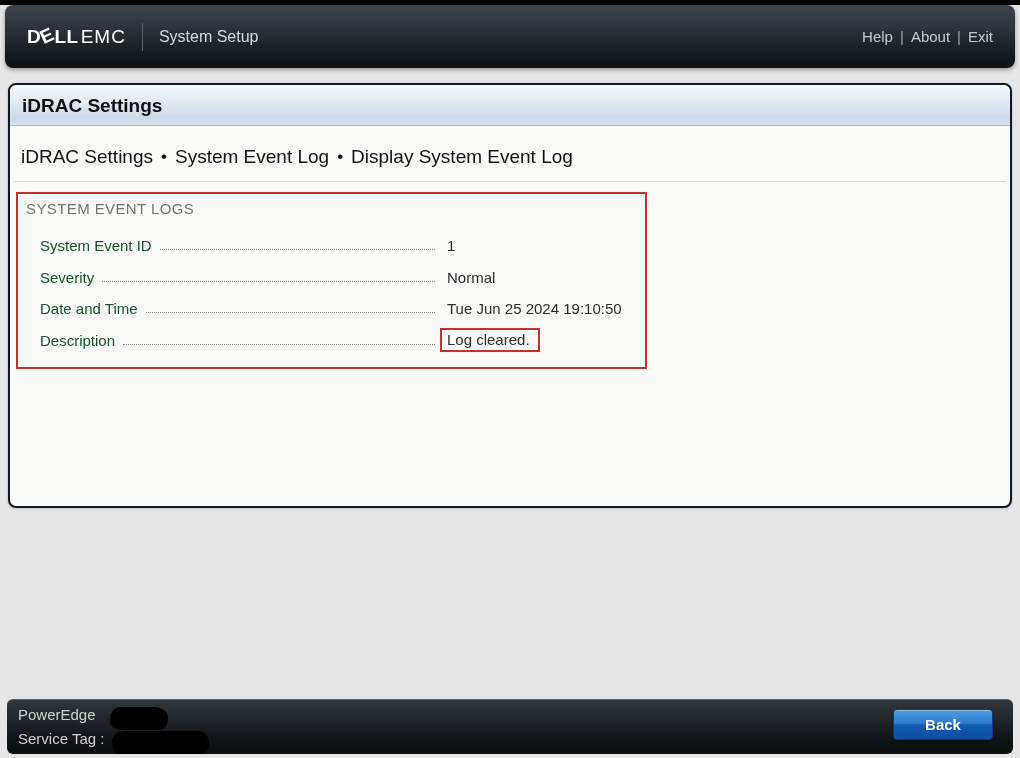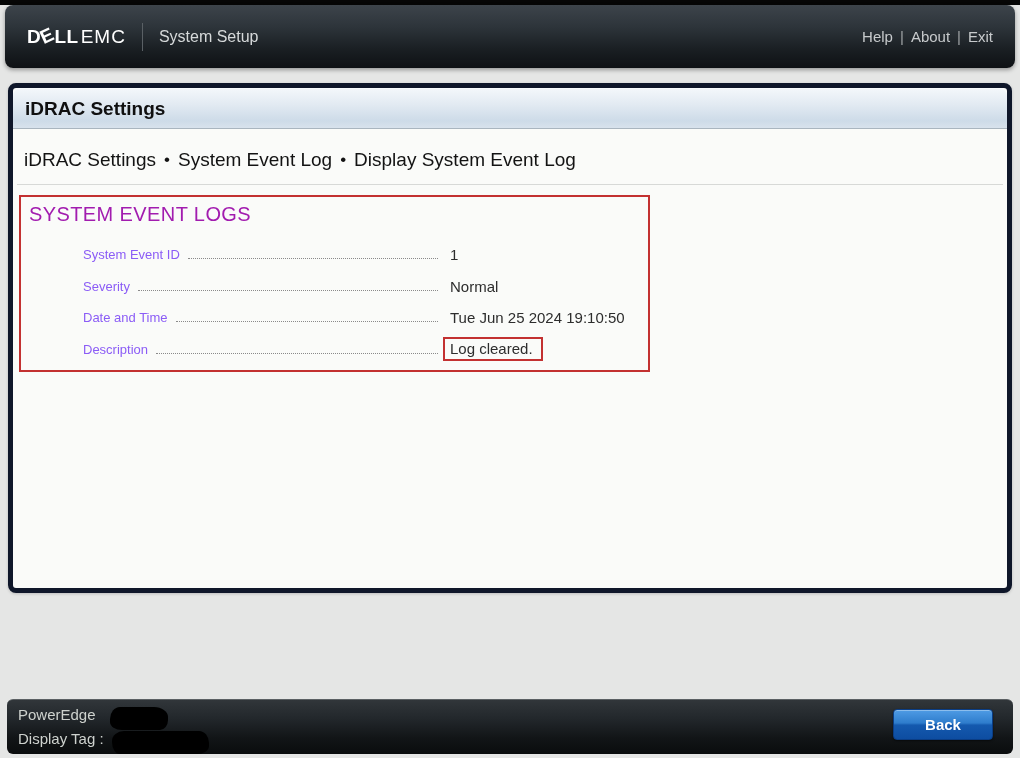--- a/index.html
+++ b/index.html
@@ -27,23 +27,23 @@
   .logo .dell .tilt-e{ display:inline-block; transform:rotate(-25deg) translateY(-1px); }
   .logo .emc{ font-weight:400; letter-spacing:1px; margin-left:2px; }
   .topbar-divider{ width:1px; height:28px; background:#5a6065; margin:0 16px; }
   .topbar-title{ font-size:16px; color:#d6d9da; }
   .topbar-links{ margin-left:auto; font-size:15px; color:#c7cacc; display:flex; align-items:center; }
   .topbar-links .sep{ padding:0 7px; color:#9ea2a4; }
   .topbar-links .link{ cursor:pointer; }
 
   
   .panel{
-    position:absolute; left:8px; top:83px; width:1004px; height:510px;
+    position:absolute; left:8px; top:83px; width:1004px; height:425px;
     background:#fafbf9;
-    border:5px solid #0f172a;
+    border:2px solid #0f172a;
     border-radius:8px;
     box-shadow:0 1px 3px rgba(0,0,0,0.18);
   }
   .panel-header{
     height:41px;
     border-radius:7px 7px 0 0;
     border-top:1px solid #f8fbfd;
     border-bottom:1px solid #a9b5bf;
     background:linear-gradient(180deg,#f3f7fa 0%, #e2eaf2 40%, #cddbe8 82%, #d8e2ec 100%);
     display:flex; align-items:center;
@@ -60,28 +60,28 @@
     border:none; border-top:1px solid #d7d9d7;
     margin:13px 4px 0 4px;
   }
   
   .annotation-box{
     position:absolute; left:6px; top:107px; width:631px; height:177px;
     border:2px solid #c33131;
   }
   .section-title{
     margin:6px 0 0 8px;
-    font-size:20px; color:#a21caf; letter-spacing:0.4px;
+    font-size:15px; color:#737373; letter-spacing:0.4px;
   }
   .rows{ margin-top:13px; }
   .field-row{
     height:31.5px; display:flex; align-items:center;
     padding-left:22px; padding-right:2px;
   }
-  .field-label{ font-size:13px; color:#8b5cf6; white-space:nowrap;margin-left:40px; }
+  .field-label{ font-size:15px; color:#14532d; white-space:nowrap; }
   .leader{
     flex:1; height:9px;
     border-bottom:1px dotted #8a8a8a;
     margin:0 12px 0 8px;
   }
   .field-value{ width:196px; flex:none; font-size:15px; color:#2d2d2d; white-space:nowrap; }
   .value-highlight{
     display:inline-block;
     border:2px solid #c33131;
     padding:1px 8px 2px 5px;
@@ -184,17 +184,17 @@
     </div>
   </div>
 </div>
 
 <div class="footer">
   <div class="footer-line">
     <span>PowerEdge</span>
     <span class="redaction model"></span>
   </div>
   <div class="footer-line">
-    <span>Display Tag :</span>
+    <span>Service Tag :</span>
     <span class="redaction service"></span>
   </div>
   <button class="back-button">Back</button>
 </div>
 
 </body></html>

